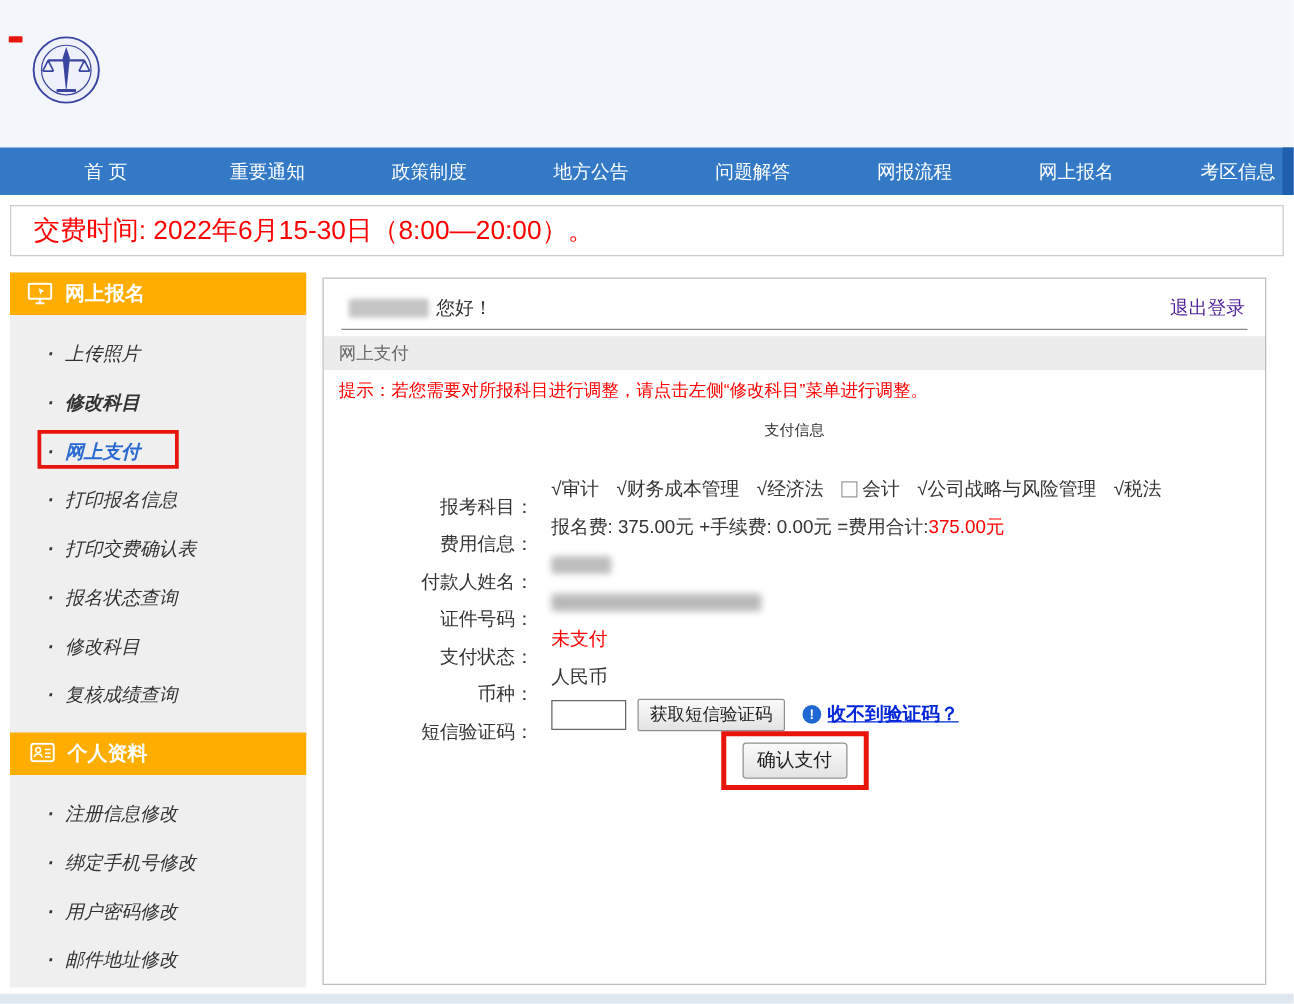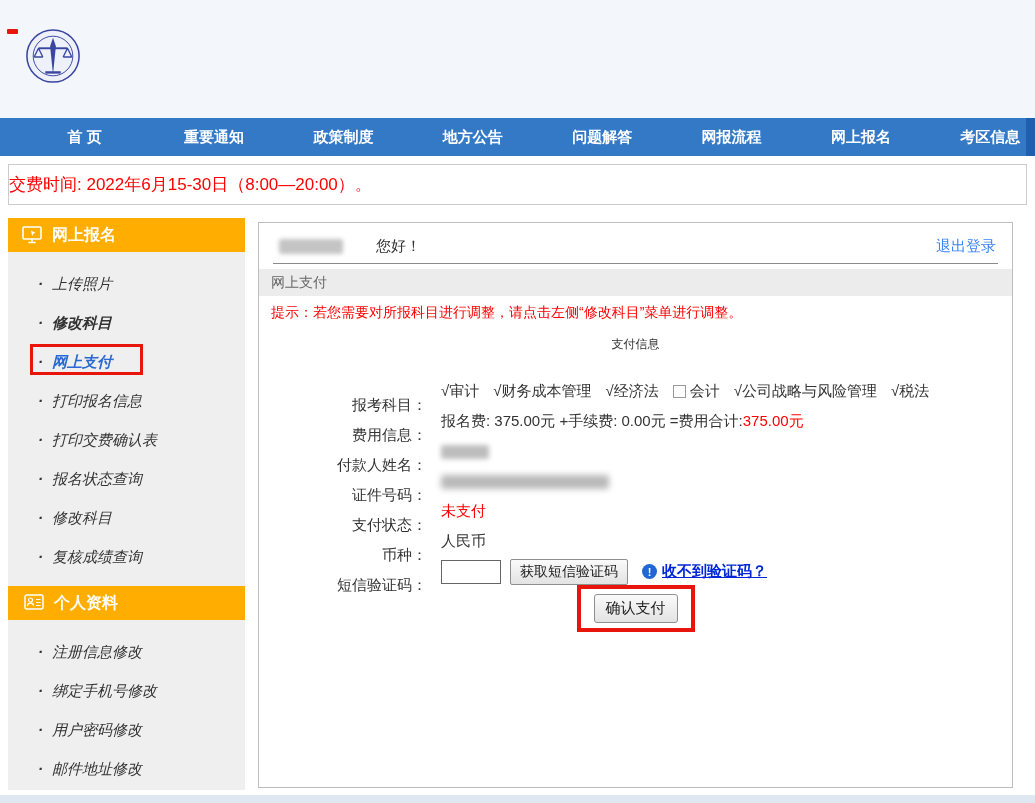--- a/index.html
+++ b/index.html
@@ -11,43 +11,43 @@
   }
 
   
   .header { position:absolute; left:0; top:0; width:1035px; height:118px; background:#f3f6fb; }
   .red-mark { position:absolute; left:7px; top:29px; width:11px; height:5px; background:#e8150d; border-radius:1px; }
   .logo { position:absolute; left:24px; top:27px; width:58px; height:58px; }
   .site-title { position:absolute; left:96px; top:45px; font-size:21px; font-weight:bold; color:#2b3990; letter-spacing:1px; }
 
   
   .nav { position:absolute; left:0; top:118px; width:1035px; height:38px; background:#3379c6; display:flex; }
-  .nav-item { flex:1; display:flex; align-items:center; justify-content:center; color:#fff; font-size:15px; font-weight:bold; cursor:pointer;padding-left:40px; }
+  .nav-item { flex:1; display:flex; align-items:center; justify-content:center; color:#fff; font-size:15px; font-weight:normal; cursor:pointer;padding-left:40px; }
   .nav-cap { position:absolute; right:0; top:0; width:9px; height:38px; background:#1f5fae; }
 
   
-  .notice { position:absolute; left:8px; top:164px; width:1019px; height:41px; background:#fff; border:1px solid #cccccc; line-height:39px; color:#ff0000; font-size:17px; }
+  .notice { position:absolute; left:8px; top:164px; width:1019px; height:41px; background:#fff; border:1px solid #cccccc; line-height:39px; padding-left:18px; color:#ff0000; font-size:21px; }
 
   
   .sidebar { position:absolute; left:8px; top:218px; width:237px; height:572px; background:#efefef; }
   .side-hdr { height:34px; background:#ffae00; display:flex; align-items:center; padding-left:14px; color:#fff; font-size:16px; font-weight:bold; }
   .side-hdr .ic { width:20px; height:18px; margin-right:10px; display:inline-flex; }
   .side-hdr2 { margin-top:10px;padding-left:16px; }
   .side-list { padding-top:12px; }
   .side-item { height:39px; line-height:39px; padding-left:30px; font-size:15px; color:#333; cursor:pointer; white-space:nowrap;font-style:italic; }
   .side-item .dot { display:inline-block; width:14px; color:#333; font-weight:bold; }
   .side-item.bold { font-weight:bold; }
   .side-item.active { color:#2a6ad0; font-weight:bold; }
 
   
   .panel { position:absolute; left:258px; top:222px; width:755px; height:566px; background:#fff; border:1px solid #bdbdbd; }
-  .greet-row { position:absolute; left:20px; right:16px; top:10px; height:26px; display:flex; align-items:center; font-size:15px;gap:27px; }
+  .greet-row { position:absolute; left:20px; right:16px; top:10px; height:26px; display:flex; align-items:center; font-size:15px; }
   .blur-name { width:64px; height:15px; background:#c4c4c4; filter:blur(2px); border-radius:2px; margin-right:6px; }
   .greet-txt { color:#333; }
-  .logout { margin-left:auto; color:#3b82f6; cursor:pointer; }
+  .logout { margin-left:auto; color:#4c1d95; cursor:pointer; }
   .divider { position:absolute; left:14px; right:14px; top:40px; border-bottom:1px solid #8a8a8a; }
   .section-bar { position:absolute; left:0; right:0; top:46px; height:27px; background:#ececec; line-height:27px; padding-left:12px; font-size:14px; color:#666; }
   .tip { position:absolute; left:12px; top:81px; font-size:14px; color:#ff0000; }
   .pay-title { position:absolute; left:0; right:0; top:113px; text-align:center; font-size:12px; color:#333; }
   .form { position:absolute; left:0; right:0; top:145px; }
   .frow { display:grid; grid-template-columns:168px 1fr; column-gap:14px; height:30px; align-items:center; font-size:15px; }
   .flabel { text-align:right; color:#333;margin-top:28px; }
   .fval { color:#333; display:flex; align-items:center; }
   .subj { margin-right:14px; white-space:nowrap; }
   .cbx { display:inline-block; width:13px; height:13px; border:1px solid #9a9a9a; background:#fdfdfd; margin-right:4px; vertical-align:-2px; }

